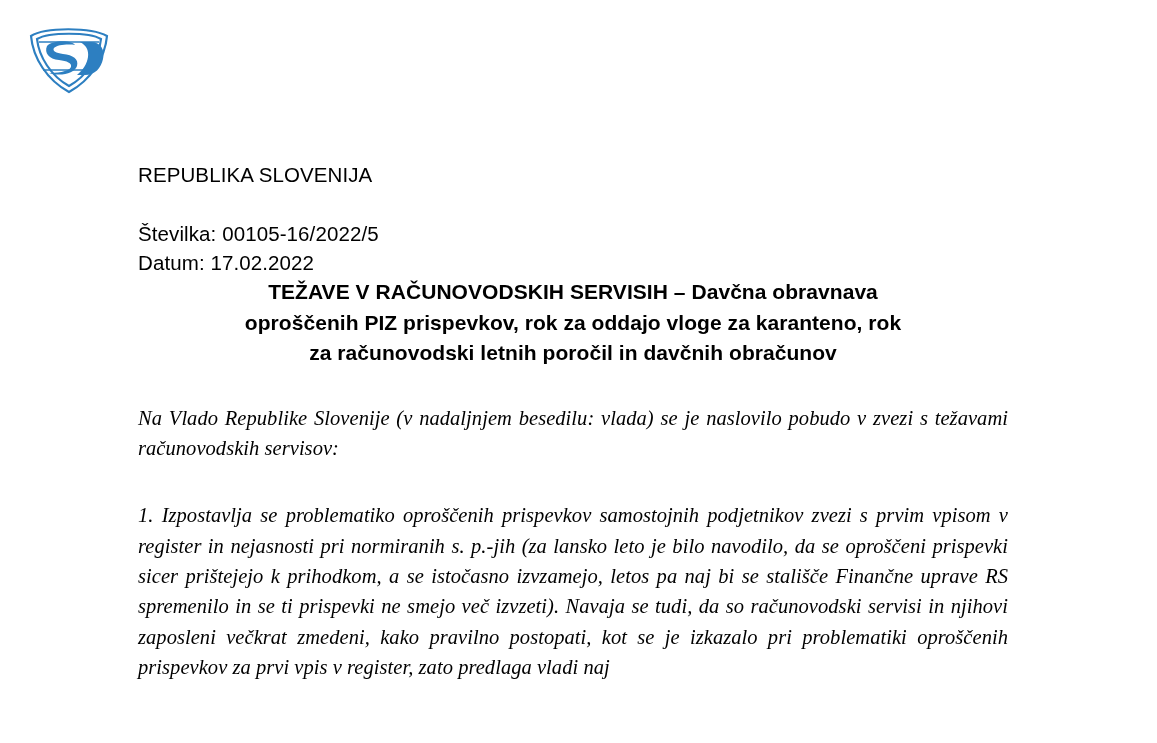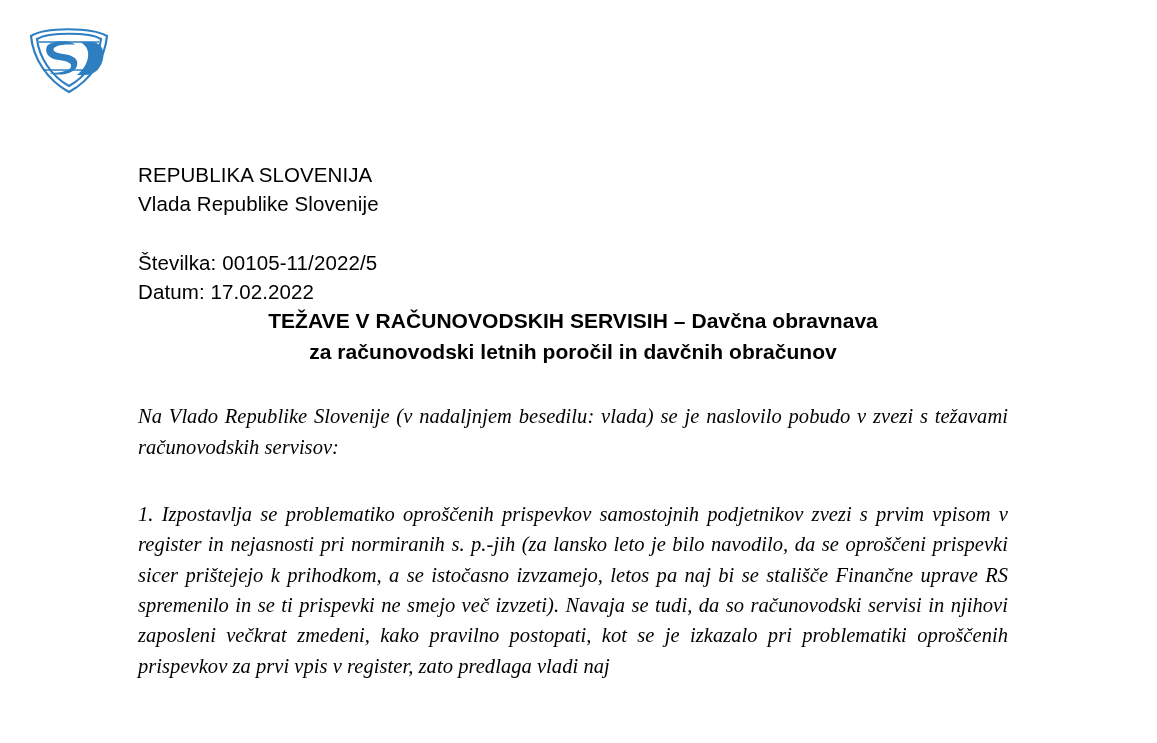--- a/index.html
+++ b/index.html
@@ -86,30 +86,30 @@
         <path d="M14 20 L 74 20"></path>
         <path d="M18 48 L 70 48"></path>
       </g>
     </svg>
   </div>
 
   <div class="content">
 
     <div class="org-block">
       <div>REPUBLIKA SLOVENIJA</div>
-      <div>Vlada Republike Slovenije</div>
     </div>
 
     <div class="meta-block">
-      <div>Številka: 00105-11/2022/5</div>
+      <div>Številka: 00105-16/2022/5</div>
       <div>Datum: 17.02.2022</div>
     </div>
 
     <div class="doc-title">
       <span class="nowrap-line">TEŽAVE V RAČUNOVODSKIH SERVISIH – Davčna obravnava</span>
+      <span class="nowrap-line">oproščenih PIZ prispevkov, rok za oddajo vloge za karanteno, rok</span>
       <span class="nowrap-line">za računovodski letnih poročil in davčnih obračunov</span>
     </div>
 
     <p class="body-par">Na Vlado Republike Slovenije (v nadaljnjem besedilu: vlada) se je naslovilo pobudo v zvezi s težavami računovodskih servisov:</p>
 
     <p class="body-par numbered">1. Izpostavlja se problematiko oproščenih prispevkov samostojnih podjetnikov zvezi s prvim vpisom v register in nejasnosti pri normiranih s. p.-jih (za lansko leto je bilo navodilo, da se oproščeni prispevki sicer prištejejo k prihodkom, a se istočasno izvzamejo, letos pa naj bi se stališče Finančne uprave RS spremenilo in se ti prispevki ne smejo več izvzeti). Navaja se tudi, da so računovodski servisi in njihovi zaposleni večkrat zmedeni, kako pravilno postopati, kot se je izkazalo pri problematiki oproščenih prispevkov za prvi vpis v register, zato predlaga vladi naj</p>
 
   </div>
 </div>
 

